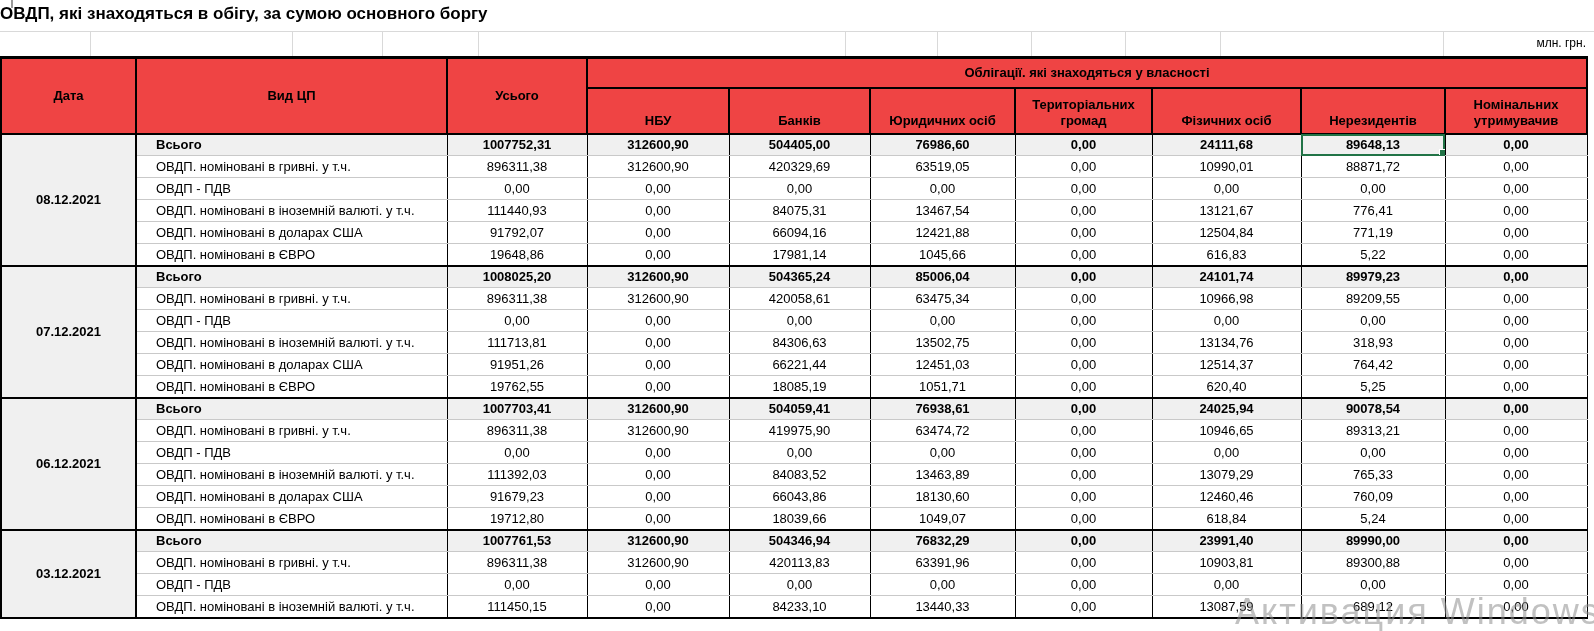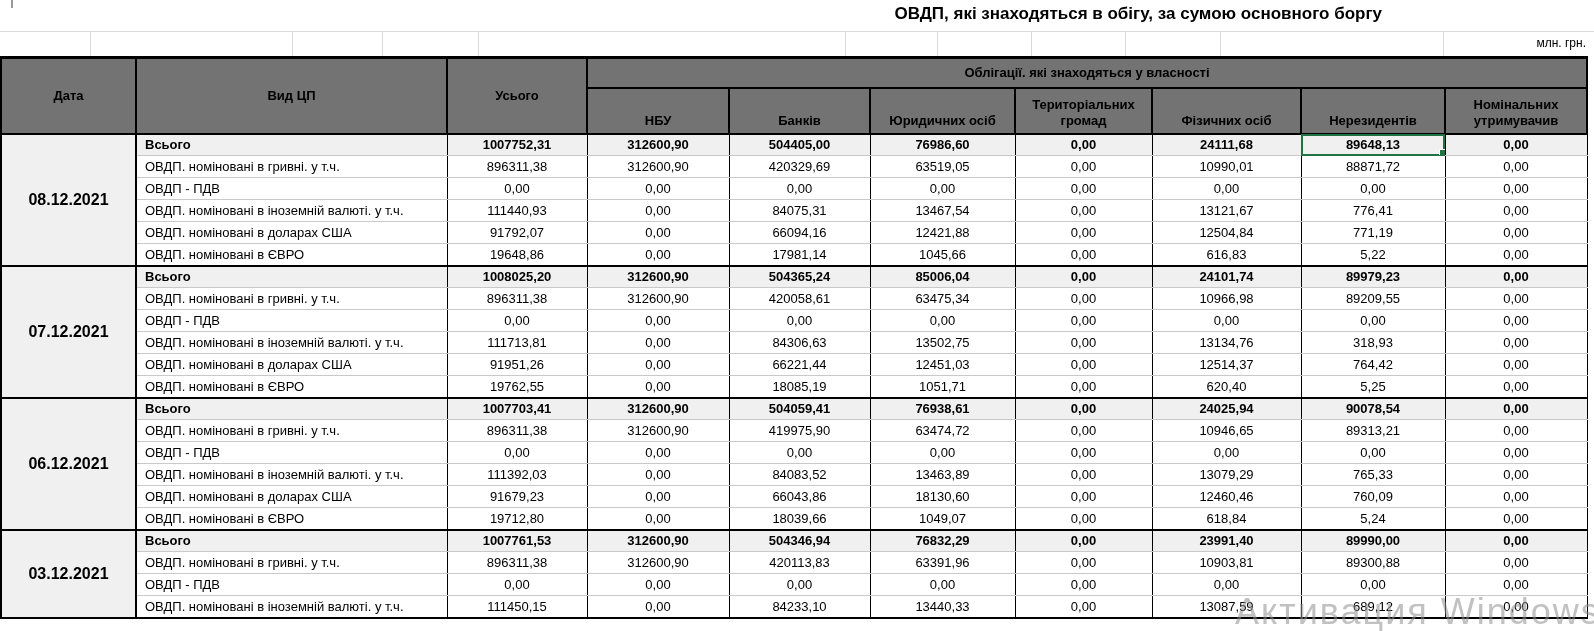--- a/index.html
+++ b/index.html
@@ -5,59 +5,59 @@
   html,body{margin:0;padding:0;}
   body{
     width:1594px;height:631px;overflow:hidden;position:relative;
     background:#ffffff;
     font-family:"Liberation Sans","DejaVu Sans",sans-serif;
     -webkit-font-smoothing:antialiased;
   }
   
   .title{
     position:absolute;left:0;top:4px;width:1382px;
-    text-align:right;font-size:17px;font-weight:bold;color:#000;
+    text-align:left;font-size:17px;font-weight:bold;color:#000;
   }
   .grid-artifact{position:absolute;left:11px;top:0;width:2px;height:8px;background:#9a9a9a;}
   .unit-row{position:absolute;left:0;top:31px;width:1594px;height:25px;}
   .unit-row .hline{position:absolute;left:0;top:0;width:1594px;height:1px;background:#d9d9d9;}
   .unit-row .vline{position:absolute;top:1px;width:1px;height:24px;background:#d9d9d9;}
   .unit-label{
     position:absolute;right:8px;top:36px;font-size:12px;color:#000;
   }
   
   .tbl-wrap{position:absolute;left:0px;top:56px;}
   table{border-collapse:collapse;table-layout:fixed;}
   td,th{box-sizing:border-box;overflow:hidden;white-space:nowrap;}
   
   thead th{
-    background:#737373;border:2px solid #000;
+    background:#ef4444;border:2px solid #000;
     font-size:13px;font-weight:bold;color:#000;padding:0 2px;
   }
   thead tr.h1 th{border-top:3px solid #000;}
   th.span-head{height:30px;vertical-align:middle;text-align:center;}
   th.big-head{vertical-align:middle;margin-left:12px;}
   thead tr.h2 th{height:46px;vertical-align:bottom;text-align:center;padding-bottom:3px;white-space:normal;line-height:1.25;}
   
   tbody td{
     border-left:1px solid #000;border-right:1px solid #000;
     border-top:1px solid #c9c9c9;border-bottom:1px solid #c9c9c9;
     height:22px;font-size:13px;color:#000;background:#fff;
   }
   tbody tr.total-row td{
     border-top:2px solid #000;background:#f0f0f0;font-weight:bold;
   }
   tbody tr:last-child td{border-bottom:2px solid #000;}
   td.date-cell{
     background:#f5f5f5;text-align:center;vertical-align:middle;
     border-right:2px solid #000;border-left:2px solid #000;
     border-top:2px solid #000;border-bottom:2px solid #000;
-    font-weight:normal;font-size:16px;margin-top:36px;
-  }
-  td.label-cell{text-align:left;padding-left:8px;}
+    font-weight:normal;font-size:13px;margin-top:36px;
+  }
+  td.label-cell{text-align:left;padding-left:19px;}
   td.num-cell{text-align:center;}
   td.selected{position:relative;outline:2px solid #217346;outline-offset:-2px;}
   td.selected .fill-handle{
     position:absolute;right:-1px;bottom:-1px;width:5px;height:5px;
     background:#217346;border:1px solid #fff;
   }
   
   .watermark{
     position:absolute;left:1235px;top:591px;
     font-size:36px;letter-spacing:2px;color:#8f8f8f;opacity:0.55;

